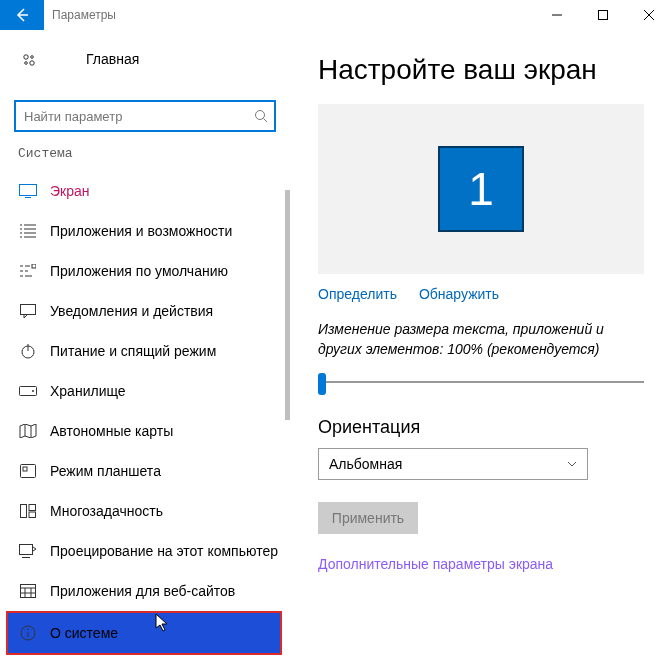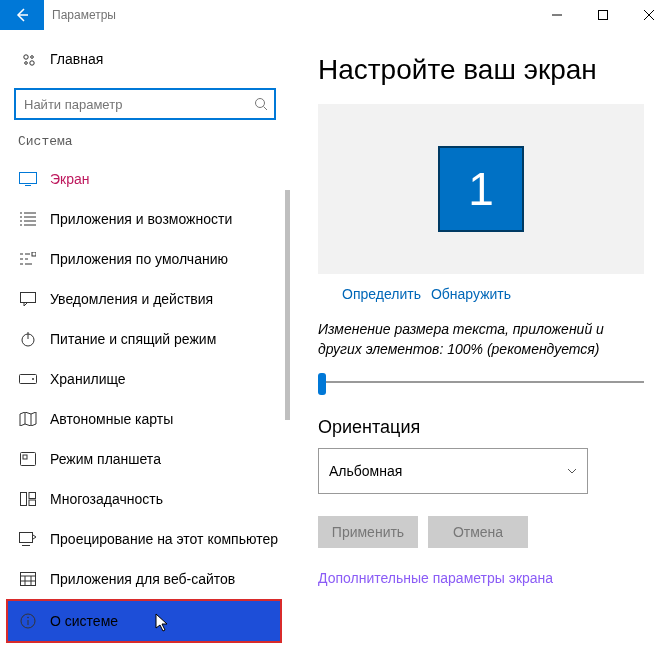--- a/index.html
+++ b/index.html
@@ -7,24 +7,24 @@
 
   .titlebar { height: 30px; display: flex; align-items: center; background: #fff; border-bottom: 0; }
   .back-btn { width: 44px; height: 30px; background: #0078d7; display: flex; align-items: center; justify-content: center; color: #fff; }
   .title-text { padding-left: 8px; font-size: 12px; color: #737373; }
   .win-controls { margin-left: auto; display: flex; }
   .win-btn { width: 46px; height: 30px; display: flex; align-items: center; justify-content: center; color: #000; }
 
   .content { display: flex; height: calc(670px - 30px); }
   .sidebar { width: 290px; padding: 12px 0 0 0; position: relative; }
   .sidebar-inner { display: flex; flex-direction: column; height: 100%; }
-  .home-row { display: flex; align-items: center; padding: 8px 0 8px 18px; margin-bottom: 8px; }
+  .home-row { display: flex; align-items: center; padding: 8px 0 8px 18px; margin-bottom: 8px; gap: 36px; }
   .home-row .icon { width: 20px; display:flex; justify-content:center; }
   .home-row .label { padding-left: 12px; font-size: 14px; }
-  .search-wrap { margin: 4px 14px 14px 14px; border-radius: 8px; }
+  .search-wrap { margin: 16px 14px 14px 14px; border-radius: 8px; }
   .search { width: 100%; height: 32px; border: 2px solid #0078d7; padding: 0 30px 0 8px; font-size: 13px; color: #666; background: #fff; position: relative; }
   .search-box { position: relative; }
   .search-icon { position: absolute; right: 8px; top: 50%; transform: translateY(-50%); color: #666; }
 
   .group-header { padding: 0 18px 10px 18px; font-size: 13px; color: #5a5a5a; font-family: Liberation Mono, monospace; }
 
   .nav-list { flex: 1; overflow-y: auto; }
   .nav-item { display: flex; align-items: center; padding: 12px 0 12px 18px; cursor: default; }
   .nav-item .icon { width: 20px; display:flex; justify-content:center; color: #333; }
   .nav-item .label { padding-left: 12px; font-size: 14px; }
@@ -32,30 +32,30 @@
   .nav-item.active .icon { color: #0078d7; }
   .nav-item.highlight { background: #1d4ed8; border: 2px solid #d92b2b; margin: 0 8px 0 6px; padding-left: 10px; }
 
   .scroll-thumb { position: absolute; right: 0; top: 160px; width: 5px; height: 230px; background: #bfbfbf; }
 
   .main { flex: 1; padding: 24px 28px 0 28px; position: relative; }
   .page-title { font-size: 28px; font-weight: 400; margin-bottom: 18px; }
   .monitor-area { background: #f2f2f2; height: 170px; display: flex; align-items: center; justify-content: center; margin-bottom: 12px; }
   .monitor-tile { background: #0071c5; color: #fff; border: 2px solid #003a63; width: 86px; height: 86px; display: flex; align-items: center; justify-content: center; font-size: 46px; font-weight: 300; }
 
-  .link-row { display: flex; gap: 10px; margin-bottom: 18px; margin-left: 24px; }
+  .link-row { display: flex; gap: 22px; margin-bottom: 18px; }
   .link { color: #0067b8; font-size: 14px; cursor: pointer; }
 
   .scale-label { font-size: 14px; line-height: 1.4; margin-bottom: 12px; font-style: italic; }
   .slider-row { position: relative; height: 28px; margin-bottom: 18px; }
   .slider-track { position: absolute; top: 10px; left: 4px; right: 0; height: 2px; background: #999; }
   .slider-thumb { position: absolute; left: 0; top: 2px; width: 8px; height: 22px; background: #0078d7; border-radius: 3px; }
 
   .orient-label { font-size: 18px; margin-bottom: 10px; }
-  .select-box { width: 270px; height: 46px; border: 1px solid #999; display: flex; align-items: center; justify-content: space-between; padding: 0 10px; font-size: 14px; margin-bottom: 22px; }
+  .select-box { width: 270px; height: 32px; border: 1px solid #999; display: flex; align-items: center; justify-content: space-between; padding: 0 10px; font-size: 14px; margin-bottom: 22px; }
   .chev { font-size: 10px; color: #555; }
 
   .btn-row { display: flex; gap: 10px; margin-bottom: 22px; }
   .btn-disabled { width: 100px; height: 32px; background: #ccc; color: #777; display: flex; align-items: center; justify-content: center; font-size: 14px; }
 
   .adv-link { color: #8b5cf6; font-size: 14px; cursor: pointer; }
 
   .cursor-ptr { position: absolute; left: 155px; top: 613px; pointer-events: none; }
 
   svg { display: block; }
@@ -263,23 +263,20 @@
         <svg width="10" height="6" viewBox="0 0 10 6">
             <path d="M1 1 L5 5 L9 1" stroke="#555" fill="none"></path>
           </svg>
       </span>
     </div>
 
     <div class="btn-row">
       <div class="btn-disabled">
           <span>Применить</span>
         </div>
-      <div class="btn-disabled">
-          <span>Отмена</span>
-        </div>
     </div>
 
     <div class="adv-link">Дополнительные параметры экрана</div>
   </div>
 </div>
 
 <svg class="cursor-ptr" width="16" height="20" viewBox="0 0 16 20">
   <path d="M1 1 L1 15 L5 12 L8 18 L10 17 L7 11 L12 11 Z" fill="#fff" stroke="#000" stroke-width="1"></path>
 </svg>
 

